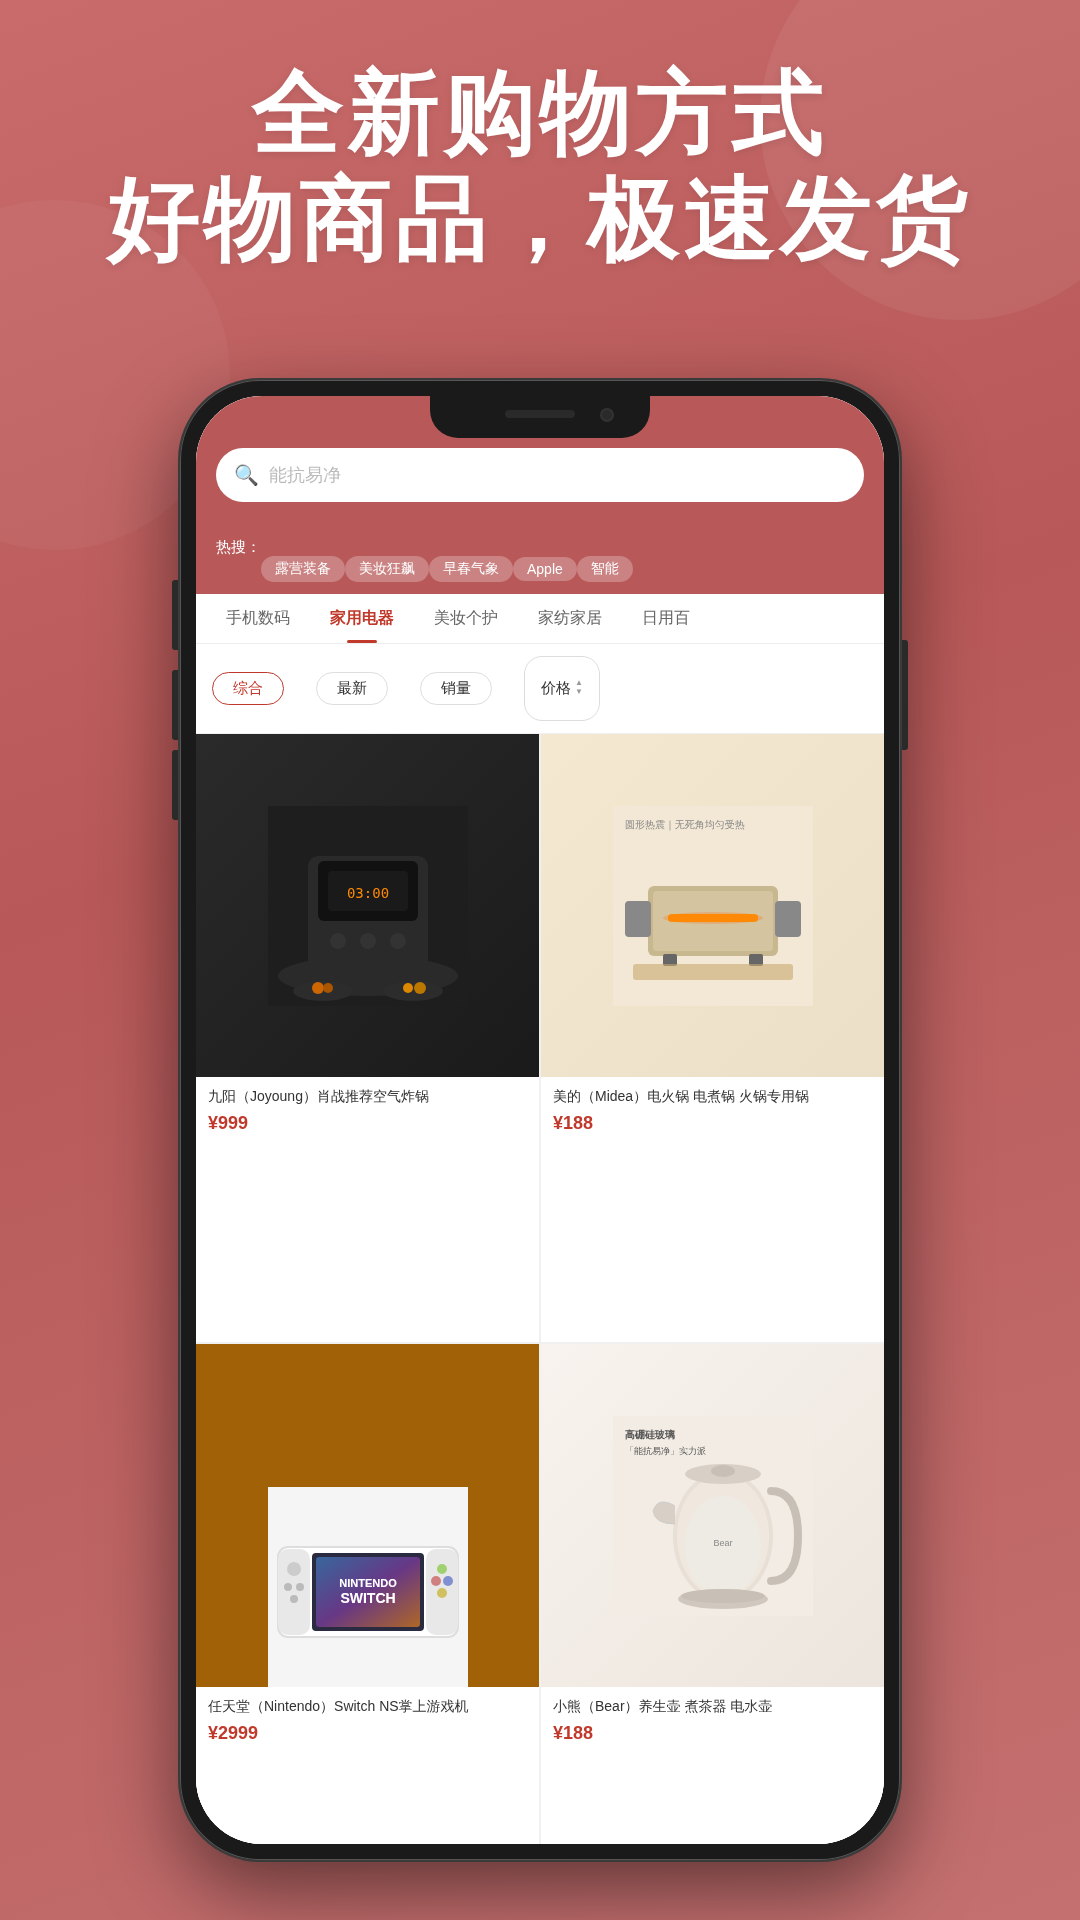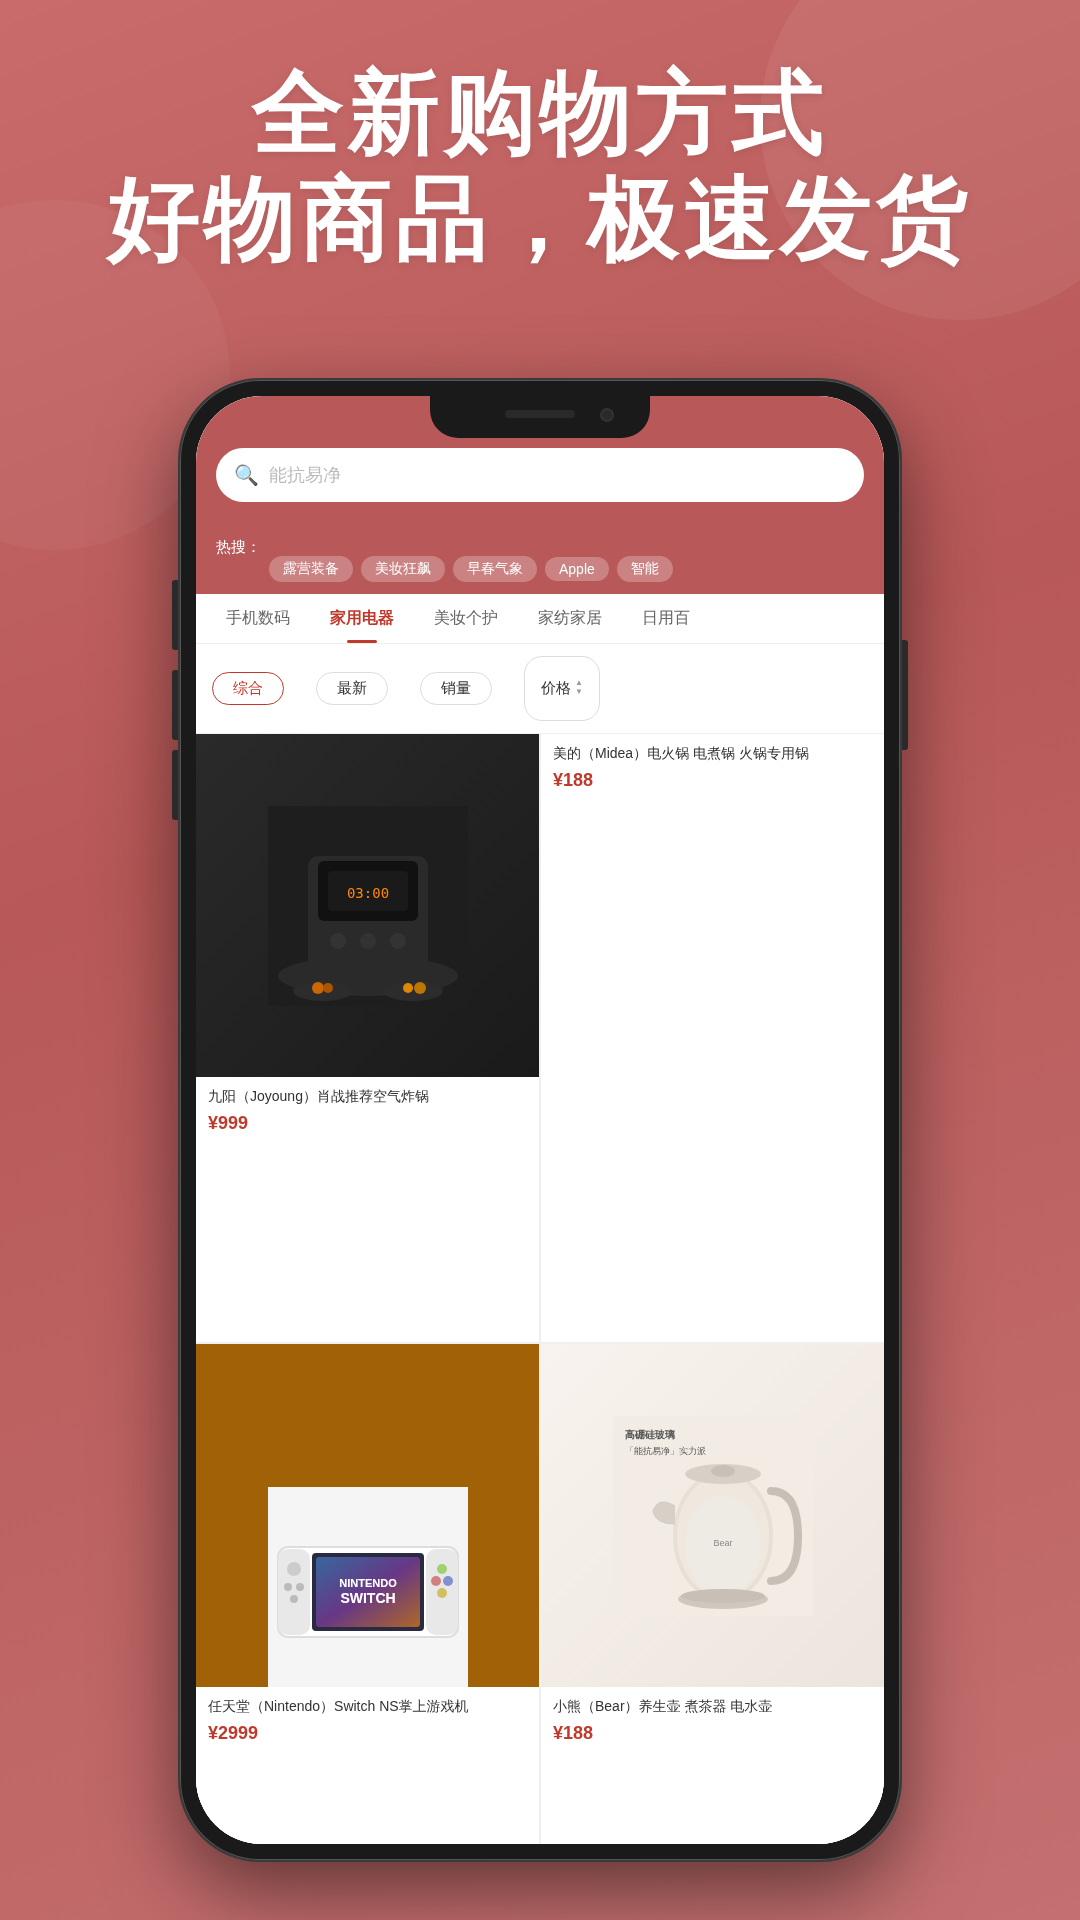--- a/index.html
+++ b/index.html
@@ -165,21 +165,20 @@
       font-size: 22px;
       font-weight: 300;
       flex-shrink: 0;
     }
 
     
     .hot-search {
       display: flex;
       align-items: center;
       margin-top: 10px;
-      gap: 8px;
       overflow: hidden;
     }
     .hot-label {
       color: white;
       font-size: 15px;
       white-space: nowrap;
       flex-shrink: 0;
     }
     .hot-tag {
       background: rgba(255,255,255,0.25);
@@ -452,20 +451,43 @@
                 <circle cx="152" cy="182" r="6" fill="#bb7700"></circle>
               </svg>
             </div>
             <div class="product-info">
               <div class="product-name">九阳（Joyoung）肖战推荐空气炸锅</div>
               <div class="product-price">¥999</div>
             </div>
           </div>
 
           <div class="product-card">
+            <div class="product-img img-pan">
+              <svg width="200" height="200" viewBox="0 0 200 200">
+                <rect width="200" height="200" fill="#f2e8d5"></rect>
+
+                <text x="12" y="22" fill="#888" font-size="10">圆形热震｜无死角均匀受热</text>
+
+                <rect x="35" y="80" width="130" height="70" rx="6" fill="#c8b890"></rect>
+                <rect x="40" y="85" width="120" height="60" rx="4" fill="#d4c4a0"></rect>
+
+                <rect x="55" y="108" width="90" height="8" rx="4" fill="#ff7700" opacity="0.9"></rect>
+                <rect x="55" y="108" width="90" height="8" rx="4" fill="#ffaa00" opacity="0.5"></rect>
+
+                <ellipse cx="100" cy="112" rx="50" ry="6" fill="#ff6600" opacity="0.25"></ellipse>
+
+                <rect x="12" y="95" width="26" height="36" rx="4" fill="#888"></rect>
+                <rect x="162" y="95" width="26" height="36" rx="4" fill="#888"></rect>
+
+                <rect x="50" y="148" width="14" height="12" rx="2" fill="#666"></rect>
+                <rect x="136" y="148" width="14" height="12" rx="2" fill="#666"></rect>
+
+                <rect x="20" y="158" width="160" height="16" rx="3" fill="#c8a870" opacity="0.6"></rect>
+              </svg>
+            </div>
             <div class="product-info">
               <div class="product-name">美的（Midea）电火锅 电煮锅 火锅专用锅</div>
               <div class="product-price">¥188</div>
             </div>
           </div>
 
           <div class="product-card">
             <div class="product-img img-switch">
               <svg width="200" height="200" viewBox="0 0 200 200">
                 <rect width="200" height="200" fill="#f5f5f5"></rect>

